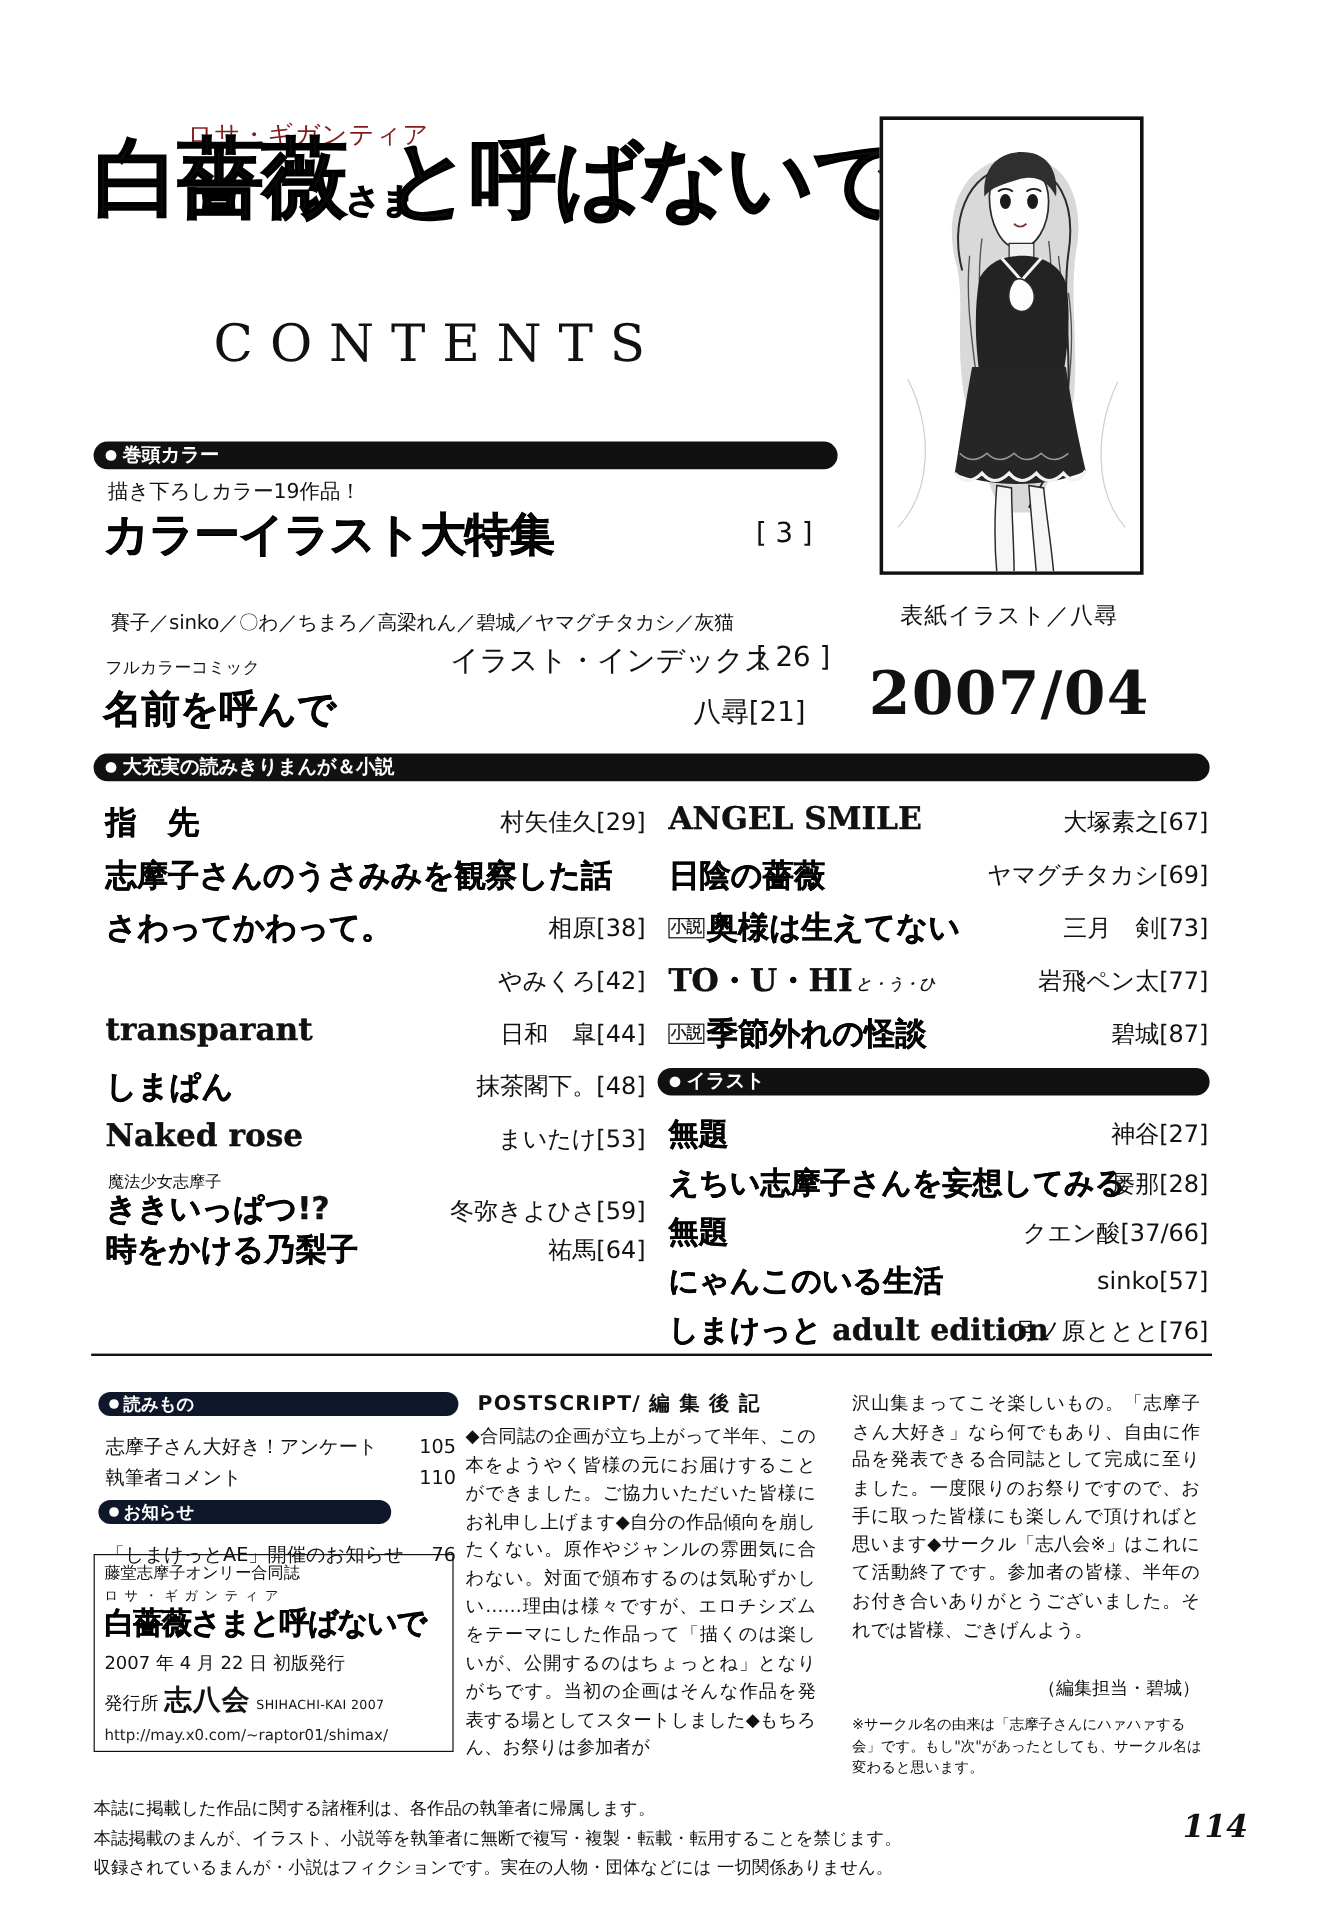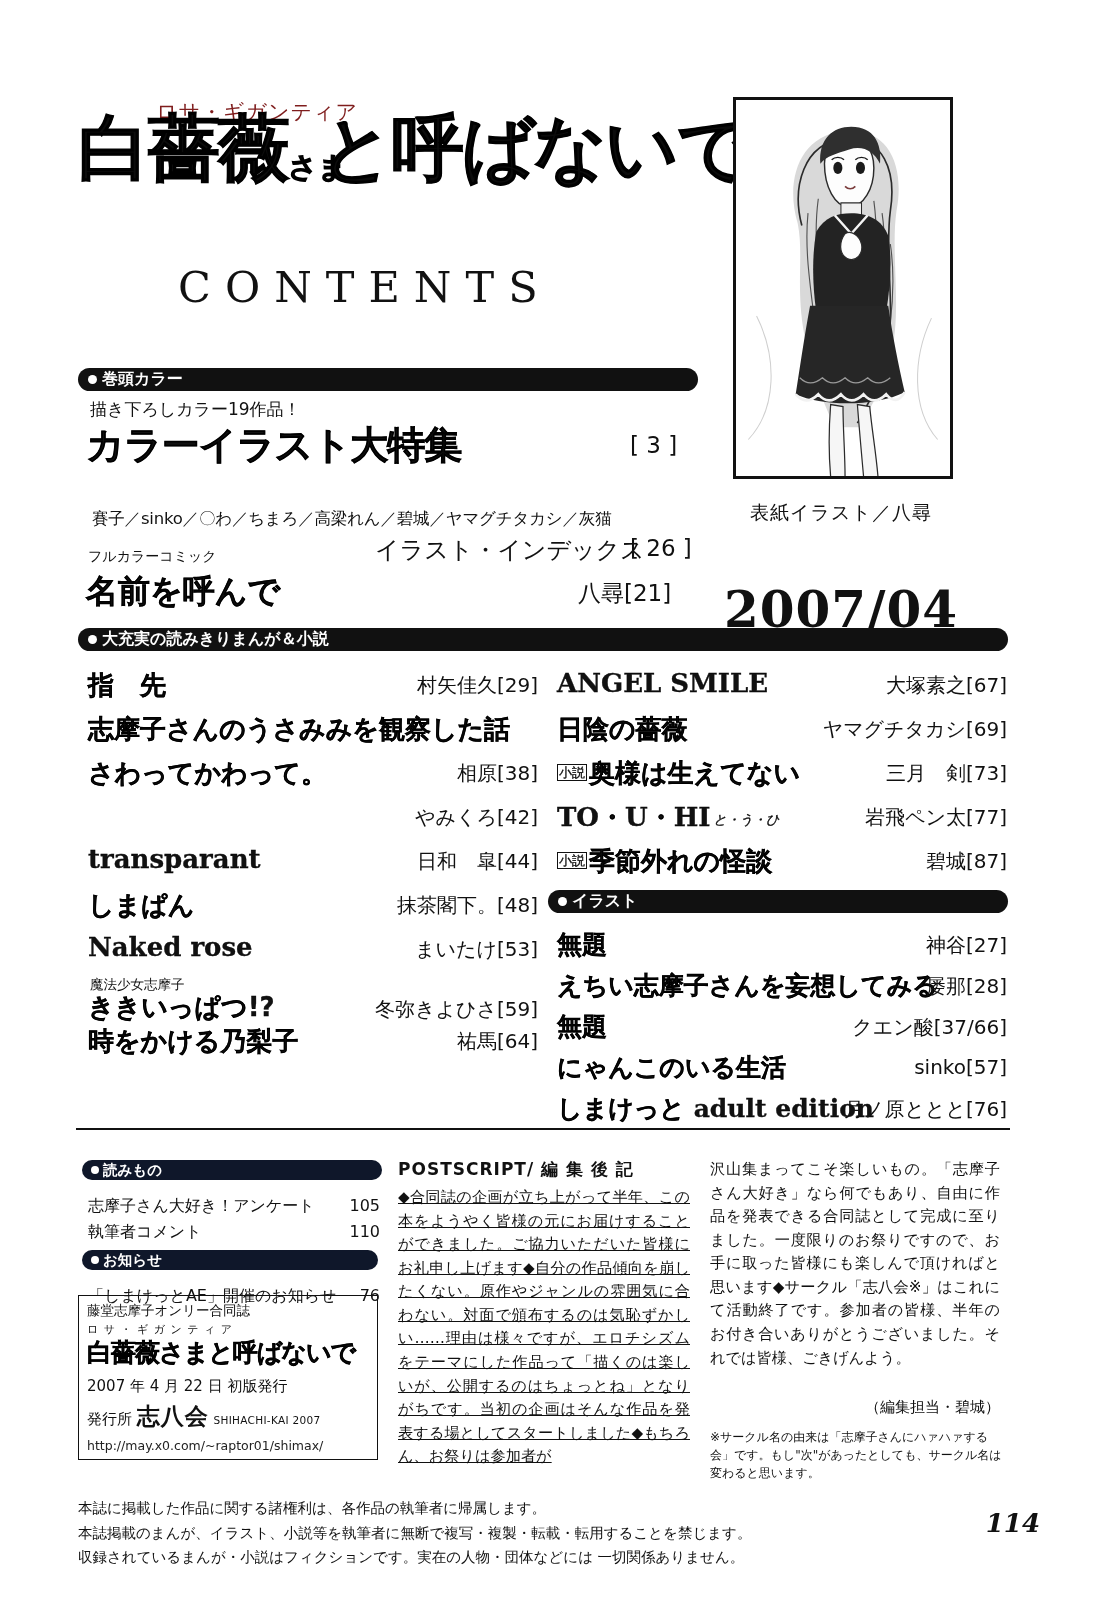--- a/index.html
+++ b/index.html
@@ -54,21 +54,20 @@
   .coverart { position: absolute; inset: 0; }
   .cover-caption {
     position: absolute; left: 733px; top: 500px; width: 216px;
     text-align: center; font-size: 19px; letter-spacing: 1px;
   }
   .issue-date {
     position: absolute; left: 714px; top: 548px; width: 254px;
     text-align: center; font-size: 50px; font-weight: bold;
     letter-spacing: 1px;
     font-family: "DejaVu Serif", "Liberation Serif", serif;
-    margin-top: 32px;
   }
 
   
   .bar {
     position: absolute; height: 23px;
     background: #111; color: #fff;
     border-radius: 12px;
     font-size: 16px; font-weight: bold;
     display: flex; align-items: center;
     padding-left: 10px; box-sizing: border-box;
@@ -364,21 +363,21 @@
 
   <div class="br-row" style="left:88px; top:1196px; width:292px;">
     <span>志摩子さん大好き！アンケート</span>
     <span class="pg">105</span>
   </div>
   <div class="br-row" style="left:88px; top:1222px; width:292px;">
     <span>執筆者コメント</span>
     <span class="pg">110</span>
   </div>
 
-  <div class="small-bar" style="left:82px; top:1250px; width:296px;">
+  <div class="small-bar" style="left:82px; top:1250px; width:244px;">
     <span class="dot"></span>
     <span>お知らせ</span>
   </div>
 
   <div class="br-row" style="left:88px; top:1286px; width:292px;">
     <span>「しまけっとAE」開催のお知らせ</span>
     <span class="pg">76</span>
   </div>
 
   <div class="colophon">
@@ -388,21 +387,21 @@
     <div class="c2">2007 年 4 月 22 日 初版発行</div>
     <div class="c3">
       <span>発行所</span>
       <span class="maker">志八会</span>
       <span class="en">SHIHACHI-KAI 2007</span>
     </div>
     <div class="url">http://may.x0.com/~raptor01/shimax/</div>
   </div>
 
   <div class="ps-head">POSTSCRIPT/ 編 集 後 記</div>
-  <div class="ps-col" style="left:398px; top:1186px; width:292px;text-decoration:underline;">◆合同誌の企画が立ち上がって半年、この本をようやく皆様の元にお届けすることができました。ご協力いただいた皆様にお礼申し上げます◆自分の作品傾向を崩したくない。原作やジャンルの雰囲気に合わない。対面で頒布するのは気恥ずかしい……理由は様々ですが、エロチシズムをテーマにした作品って「描くのは楽しいが、公開するのはちょっとね」となりがちです。当初の企画はそんな作品を発表する場としてスタートしました◆もちろん、お祭りは参加者が</div>
+  <div class="ps-col" style="left:388px; top:1186px; width:292px;">◆合同誌の企画が立ち上がって半年、この本をようやく皆様の元にお届けすることができました。ご協力いただいた皆様にお礼申し上げます◆自分の作品傾向を崩したくない。原作やジャンルの雰囲気に合わない。対面で頒布するのは気恥ずかしい……理由は様々ですが、エロチシズムをテーマにした作品って「描くのは楽しいが、公開するのはちょっとね」となりがちです。当初の企画はそんな作品を発表する場としてスタートしました◆もちろん、お祭りは参加者が</div>
   <div class="ps-col" style="left:710px; top:1158px; width:290px;">沢山集まってこそ楽しいもの。「志摩子さん大好き」なら何でもあり、自由に作品を発表できる合同誌として完成に至りました。一度限りのお祭りですので、お手に取った皆様にも楽しんで頂ければと思います◆サークル「志八会※」はこれにて活動終了です。参加者の皆様、半年のお付き合いありがとうございました。それでは皆様、ごきげんよう。</div>
   <div class="ps-sign" style="left:710px; top:1398px; width:290px; text-align:right;">（編集担当・碧城）</div>
   <div class="ps-note" style="left:710px; top:1428px; width:295px;">※サークル名の由来は「志摩子さんにハァハァする会」です。もし"次"があったとしても、サークル名は変わると思います。</div>
 
   <div class="footnotes">
     <div>本誌に掲載した作品に関する諸権利は、各作品の執筆者に帰属します。</div>
     <div>本誌掲載のまんが、イラスト、小説等を執筆者に無断で複写・複製・転載・転用することを禁じます。</div>
     <div>収録されているまんが・小説はフィクションです。実在の人物・団体などには 一切関係ありません。</div>
   </div>
 

